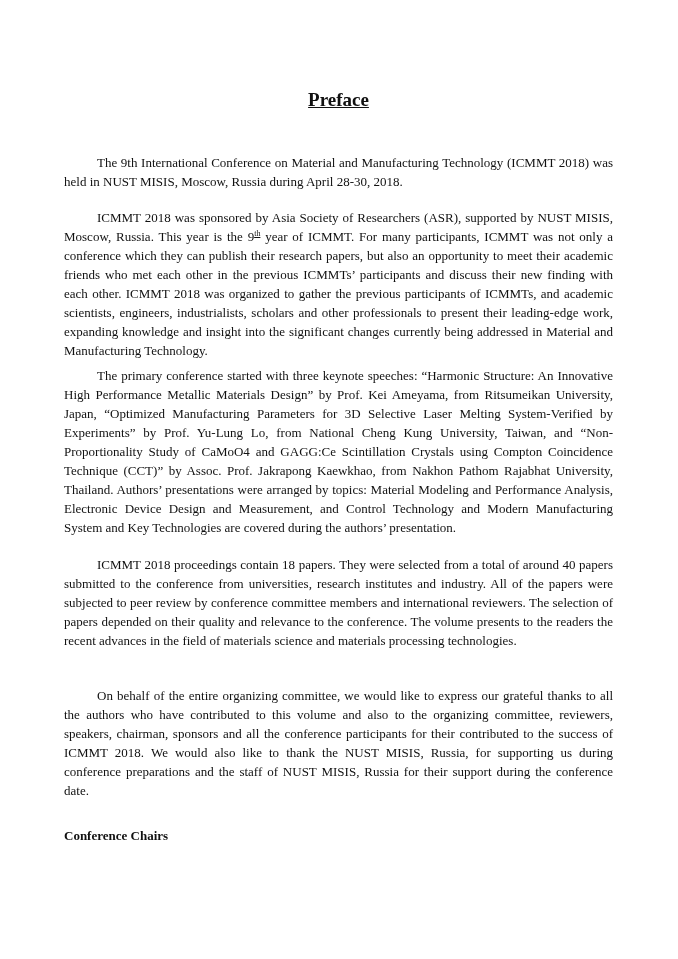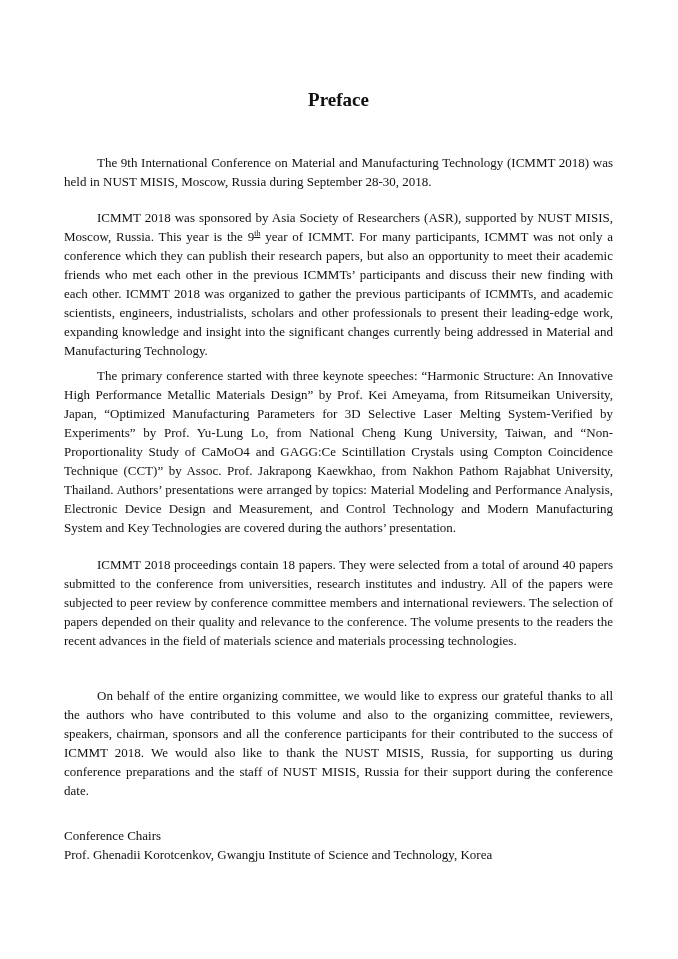--- a/index.html
+++ b/index.html
@@ -1,39 +1,38 @@
 <!DOCTYPE html>
 <html><head>
 <meta charset="utf-8">
 <style>
   html, body { margin: 0; padding: 0; background: #ffffff; }
   body { width: 678px; height: 959px; position: relative; overflow: hidden;
          font-family: "Liberation Serif", "DejaVu Serif", serif; color: #111; }
   .page { position: absolute; left: 64px; top: 0; width: 549px; }
   h1 { position: absolute; top: 88px; left: 0; width: 549px; margin: 0;
-       text-align: center; font-size: 19px; font-weight: bold; line-height: 24px; }
+       text-align: center; font-size: 19px; font-weight: bold; line-height: 24px; text-decoration: underline; }
   .para { position: absolute; left: 0; width: 549px; margin: 0;
           font-size: 13px; line-height: 19px; text-align: justify; text-indent: 33px; }
   .para sup { font-size: 8px; line-height: 0; vertical-align: super; text-decoration: underline; }
   .sig { position: absolute; left: 0; top: 826px; width: 549px; font-size: 13px; line-height: 19px; }
-  .sig div { white-space: nowrap; }
+  .sig div { white-space: nowrap; font-weight: bold; }
 </style>
 </head>
 <body>
 
 <div class="page">
   <h1>Preface</h1>
 
-  <p class="para" style="top:153px">The 9th International Conference on Material and Manufacturing Technology (ICMMT 2018) was held in NUST MISIS, Moscow, Russia during September 28-30, 2018.</p>
+  <p class="para" style="top:153px">The 9th International Conference on Material and Manufacturing Technology (ICMMT 2018) was held in NUST MISIS, Moscow, Russia during April 28-30, 2018.</p>
 
   <p class="para" style="top:208px"><span>ICMMT 2018 was sponsored by Asia Society of Researchers (ASR), supported by NUST MISIS, Moscow, Russia. This year is the 9</span><sup>th</sup><span> year of ICMMT. For many participants, ICMMT was not only a conference which they can publish their research papers, but also an opportunity to meet their academic friends who met each other in the previous ICMMTs’ participants and discuss their new finding with each other. ICMMT 2018 was organized to gather the previous participants of ICMMTs, and academic scientists, engineers, industrialists, scholars and other professionals to present their leading-edge work, expanding knowledge and insight into the significant changes currently being addressed in Material and Manufacturing Technology.</span></p>
 
   <p class="para" style="top:366px">The primary conference started with three keynote speeches: “Harmonic Structure: An Innovative High Performance Metallic Materials Design” by Prof. Kei Ameyama, from Ritsumeikan University, Japan, “Optimized Manufacturing Parameters for 3D Selective Laser Melting System-Verified by Experiments” by Prof. Yu-Lung Lo, from National Cheng Kung University, Taiwan, and “Non-Proportionality Study of CaMoO4 and GAGG:Ce Scintillation Crystals using Compton Coincidence Technique (CCT)” by Assoc. Prof. Jakrapong Kaewkhao, from Nakhon Pathom Rajabhat University, Thailand. Authors’ presentations were arranged by topics: Material Modeling and Performance Analysis, Electronic Device Design and Measurement, and Control Technology and Modern Manufacturing System and Key Technologies are covered during the authors’ presentation.</p>
 
   <p class="para" style="top:555px">ICMMT 2018 proceedings contain 18 papers. They were selected from a total of around 40 papers submitted to the conference from universities, research institutes and industry. All of the papers were subjected to peer review by conference committee members and international reviewers. The selection of papers depended on their quality and relevance to the conference. The volume presents to the readers the recent advances in the field of materials science and materials processing technologies.</p>
 
   <p class="para" style="top:686px">On behalf of the entire organizing committee, we would like to express our grateful thanks to all the authors who have contributed to this volume and also to the organizing committee, reviewers, speakers, chairman, sponsors and all the conference participants for their contributed to the success of ICMMT 2018. We would also like to thank the NUST MISIS, Russia, for supporting us during conference preparations and the staff of NUST MISIS, Russia for their support during the conference date.</p>
 
   <div class="sig">
     <div>Conference Chairs</div>
-    <div>Prof. Ghenadii Korotcenkov, Gwangju Institute of Science and Technology, Korea</div>
   </div>
 </div>
 
 </body></html>

